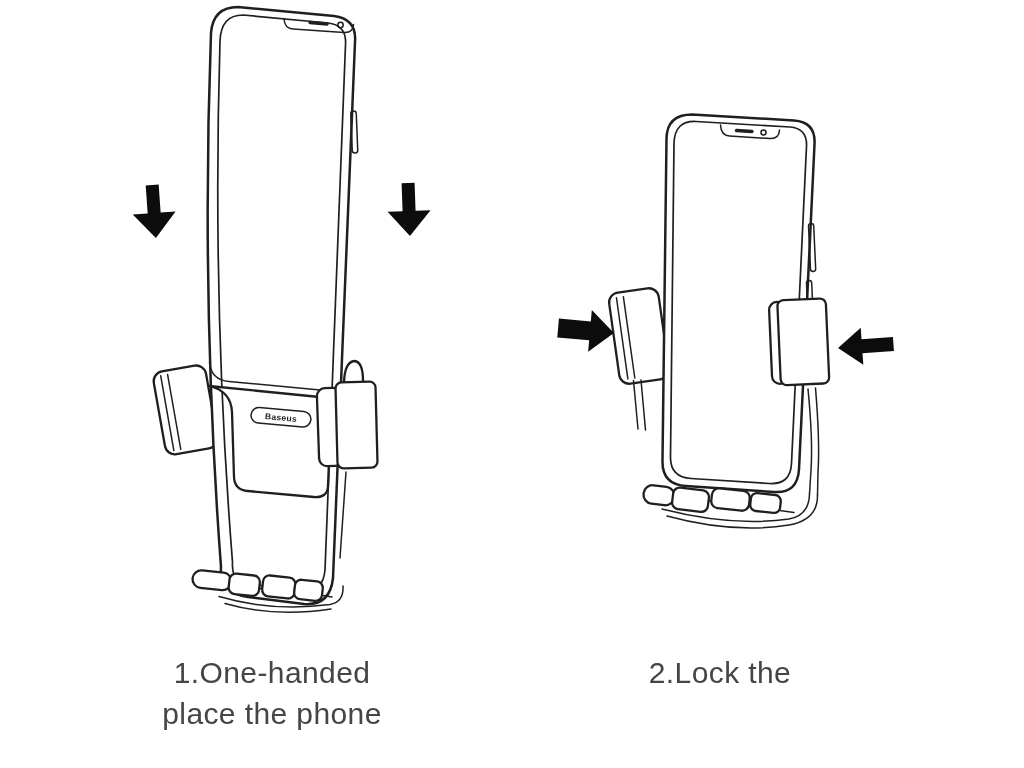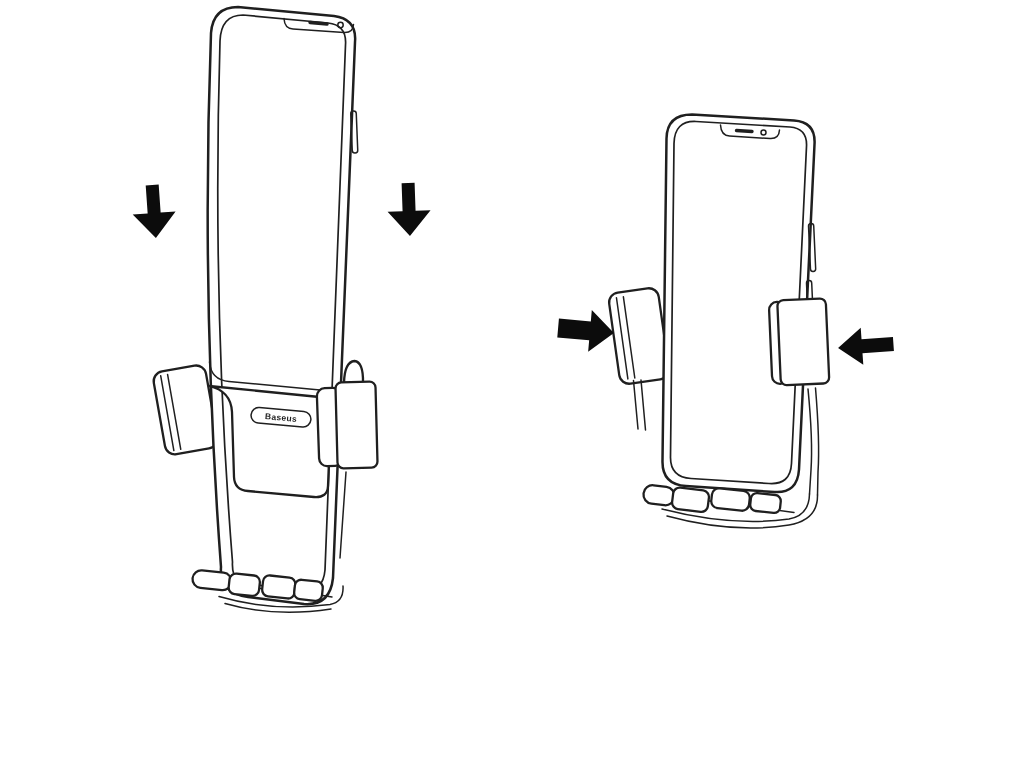--- a/index.html
+++ b/index.html
@@ -114,17 +114,20 @@
         <rect class="o" x="711.5" y="489.5" width="38" height="20" rx="7" transform="rotate(6 730.5 499.5)"></rect>
         <rect class="o" x="750.5" y="494" width="30" height="18" rx="6" transform="rotate(6 765.5 503)"></rect>
       </g>
 
       <polygon fill="#0c0c0c" points="558,321 590,321 590,309.5 614,330.5 590,351.5 590,340 558,340" transform="rotate(5 586 330.5)"></polygon>
       <polygon fill="#0c0c0c" points="893.5,339 862,339 862,327.5 838,346 862,364.5 862,353 893.5,353" transform="rotate(-4 865.5 346)"></polygon>
     </g>
   </svg>
 
   <div class="caption" id="cap1">
+    <div>1.One-handed</div>
+    <div>place the phone</div>
   </div>
   <div class="caption" id="cap2">
+    <div>2.Lock the</div>
   </div>
 
 </main>
 
 </body></html>

